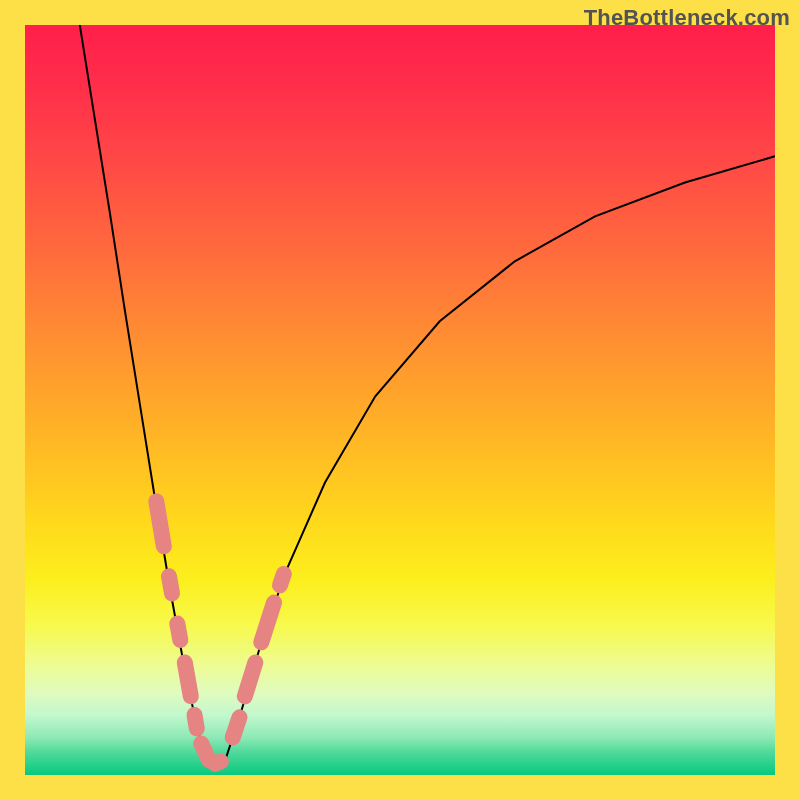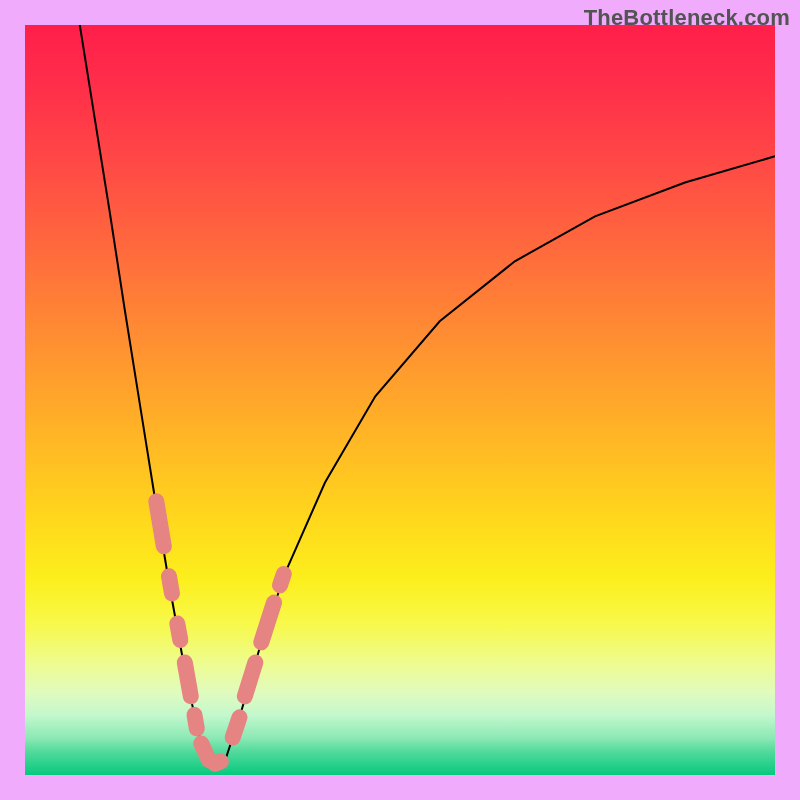--- a/index.html
+++ b/index.html
@@ -1,17 +1,17 @@
 <!DOCTYPE html>
 <html><head>
   <meta charset="utf-8">
   <style>
     * { margin: 0; padding: 0; box-sizing: border-box; }
     body { width: 800px; height: 800px; overflow: hidden; background: #000; }
-    .container { position: relative; width: 800px; height: 800px; background: #f0abfc; }
+    .container { position: relative; width: 800px; height: 800px; background: #fde047; }
     .plot-area {
       position: absolute;
       left: 25px;
       top: 25px;
       width: 750px;
       height: 750px;
       background: linear-gradient(to bottom,
         #ff1f4a 0%,
         #ff2e4a 8%,
         #ff4846 18%,

